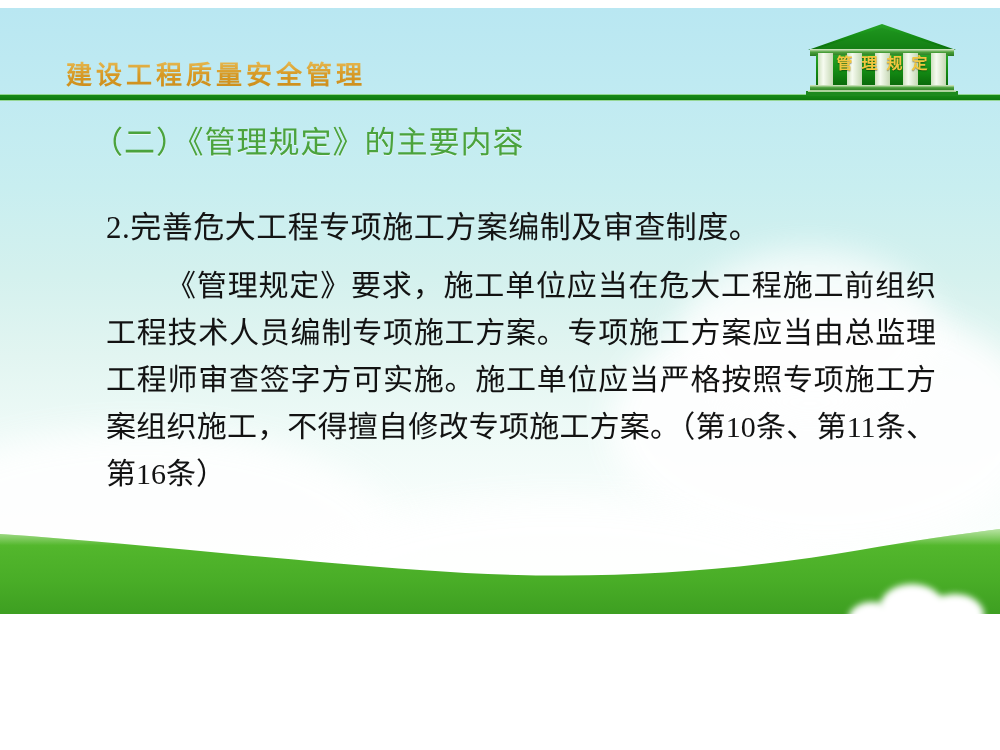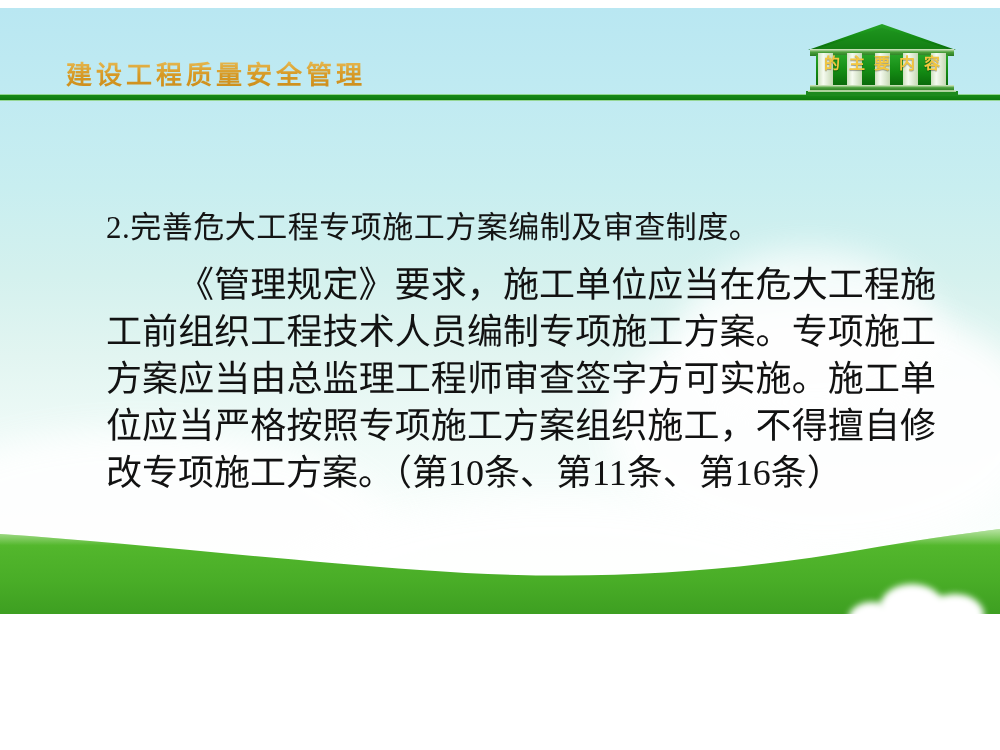--- a/index.html
+++ b/index.html
@@ -120,21 +120,21 @@
     font-size: 31px;
     line-height: 48px;
     color: #141414;
     letter-spacing: .5px;
     white-space: nowrap;
   }
 
   .para {
     margin-top: 10px;
     font-family: "Liberation Serif", "DejaVu Serif", serif;
-    font-size: 36px;
+    font-size: 30px;
     line-height: 47px;
     color: #121212;
     text-indent: 2em;
     letter-spacing: 0px;
     text-align: justify;
     text-justify: inter-ideograph;
   }
 
   
   .grass-wrap {
@@ -212,23 +212,24 @@
       <rect x="97" y="31" width="15" height="33" fill="url(#gCol)"></rect>
       <rect x="125" y="31" width="15" height="33" fill="url(#gCol)"></rect>
 
       <rect x="4" y="63" width="144" height="6" fill="url(#gBase)"></rect>
       <rect x="0" y="69" width="152" height="5" fill="#1d8a1d"></rect>
       <rect x="2" y="68" width="148" height="2" fill="#cfe6bd" opacity=".8"></rect>
     </svg>
     <div style="position:absolute; left:0; top:28px; width:152px; text-align:center;
                 font-family:'Liberation Serif','DejaVu Serif',serif;
                 font-size:16px; font-weight:bold; letter-spacing:9px; text-indent:9px;
-                color:#f2c63f; text-shadow:0 1px 1px rgba(0,0,0,.35);">的主要内容</div>
+                color:#f2c63f; text-shadow:0 1px 1px rgba(0,0,0,.35);">管理规定</div>
   </div>
 
+  <div class="heading">（二）《管理规定》的主要内容</div>
 
   <div class="body-block">
     <div class="line-1">2.完善危大工程专项施工方案编制及审查制度。</div>
     <div class="para">《管理规定》要求，施工单位应当在危大工程施工前组织工程技术人员编制专项施工方案。专项施工方案应当由总监理工程师审查签字方可实施。施工单位应当严格按照专项施工方案组织施工，不得擅自修改专项施工方案。（第10条、第11条、第16条）</div>
   </div>
 
   <div class="grass-wrap">
     <svg class="grass-svg" width="1000" height="120" viewBox="0 0 1000 120" preserveAspectRatio="none" xmlns="http://www.w3.org/2000/svg">
       <defs>
         <linearGradient id="gGrass" x1="0" y1="0" x2="0" y2="1">

